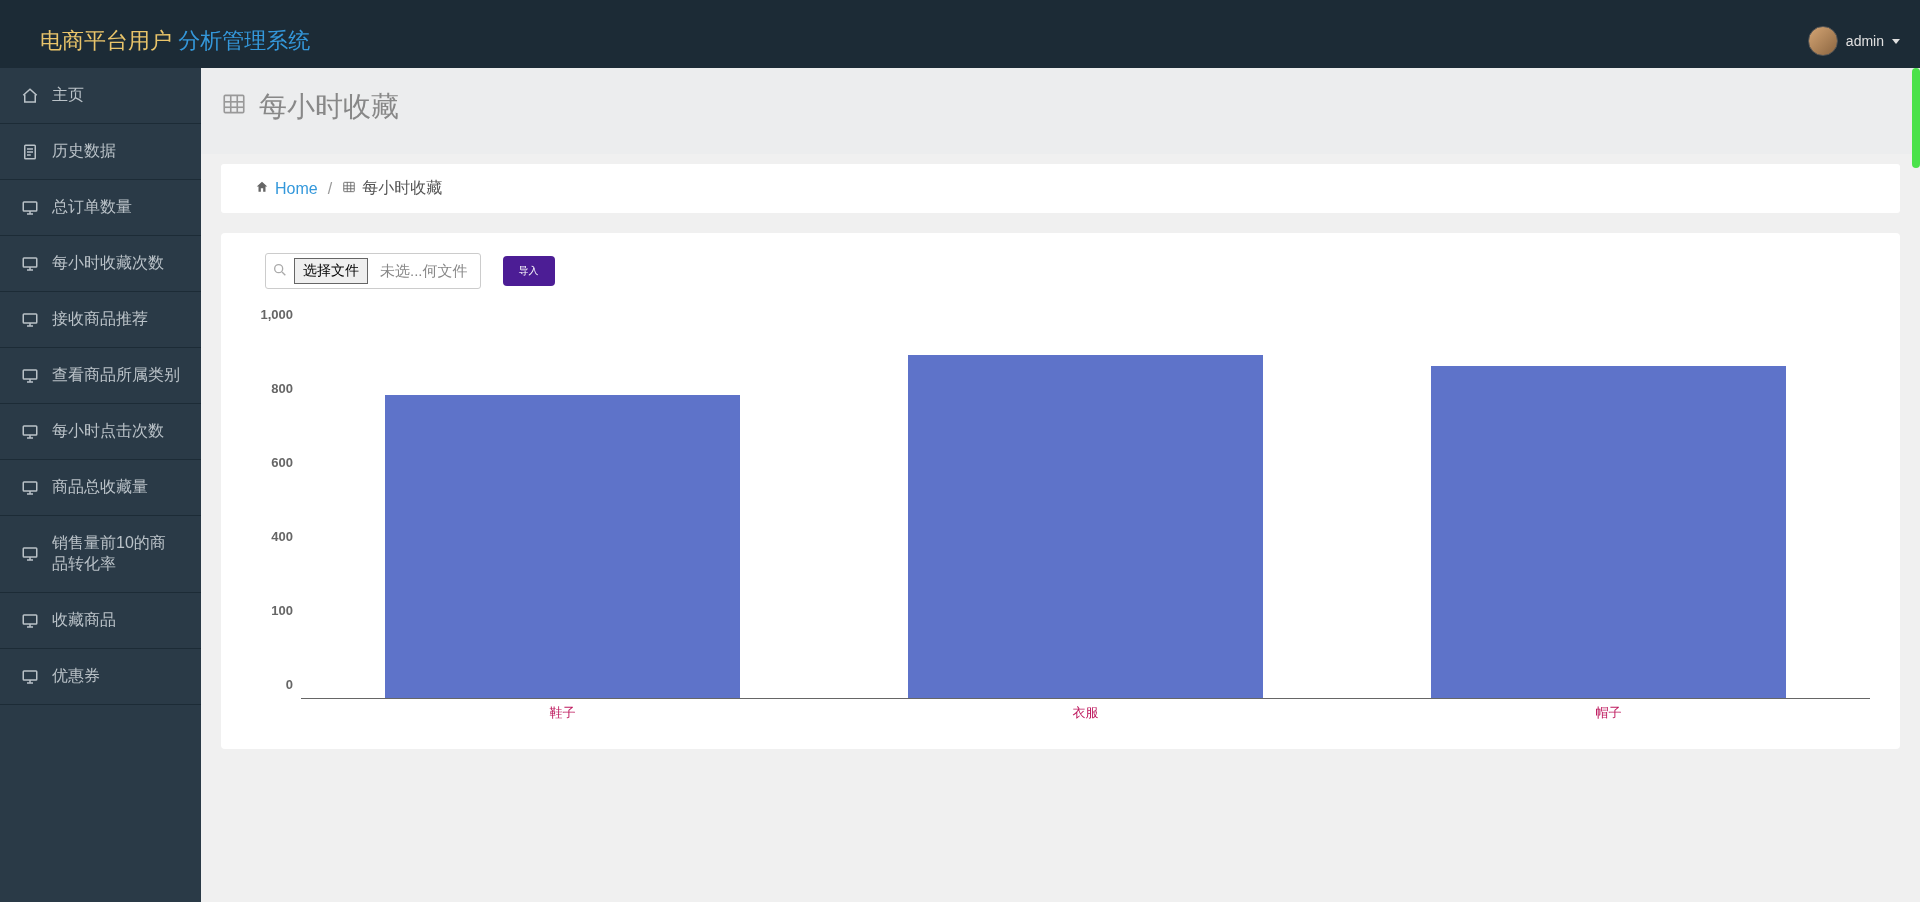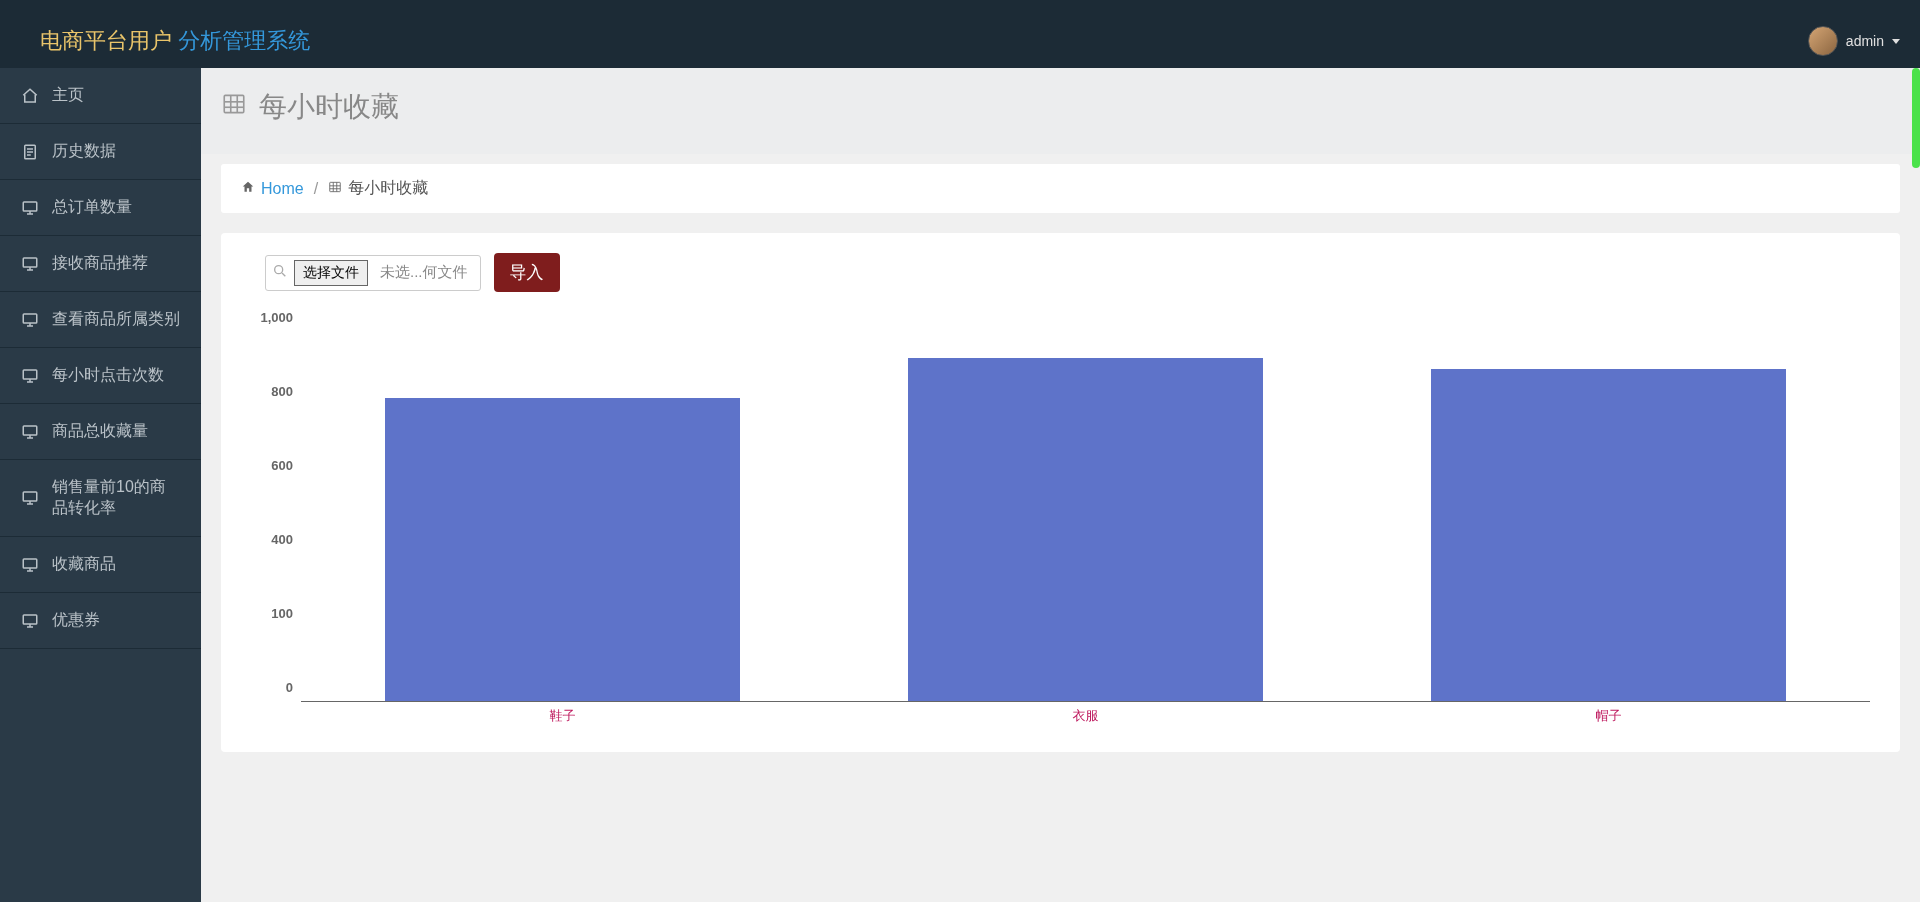--- a/index.html
+++ b/index.html
@@ -64,64 +64,64 @@
   font-weight: 400;
   color: #888;
   display: flex;
   align-items: center;
   gap: 12px;
 }
 .page-header .th-icon svg { width: 26px; height: 26px; stroke: #999; fill: none; stroke-width: 1.5; }
 
 .breadcrumb {
   background: #fff;
-  padding: 14px 20px;
+  padding: 14px 34px;
   display: flex;
   align-items: center;
   gap: 6px;
   font-size: 16px;
   margin: 10px 20px 0 20px;
   border-radius: 3px;
 }
 .breadcrumb a { color: #3498db; text-decoration: none; }
 .breadcrumb .sep { color: #999; margin: 0 4px; }
 .breadcrumb .bc-icon svg { width: 14px; height: 14px; fill: #666; }
 .breadcrumb .bc-th svg { width: 14px; height: 14px; stroke: #666; fill: none; stroke-width: 1.5; }
 .breadcrumb .current { color: #555; }
 
 .panel {
   background: #fff;
   margin: 20px;
   border-radius: 4px;
   padding: 20px;
 }
-.toolbar { display: flex; align-items: center; gap: 13px; padding-left: 24px; }
+.toolbar { display: flex; align-items: center; gap: 22px; padding-left: 24px; }
 .searchbox {
   display: flex; align-items: center;
   border: 1px solid #ccc;
   border-radius: 3px;
   padding: 4px 6px;
   gap: 6px;
 }
 .searchbox .mag svg { width: 16px; height: 16px; fill: none; stroke: #aaa; stroke-width: 2; }
 .file-btn {
   border: 1px solid #666;
   background: #efefef;
   padding: 3px 8px;
   font-size: 14px;
   cursor: pointer;
 }
 .file-status { color: #888; font-size: 15px; padding: 0 6px; }
 .import-btn {
-  background: #7f1d1d;
+  background: #4c1d95;
   color: #fff;
   border: none;
   border-radius: 4px;
   padding: 8px 16px;
-  font-size: 17px;
+  font-size: 10px;
   cursor: pointer;
 }
 
 
 .chart-wrap { margin-top: 40px; position: relative; }
 .chart { position: relative; height: 400px; }
 .y-axis {
   position: absolute; left: 0; top: 0; bottom: 30px; width: 60px;
 }
 .y-tick {
@@ -210,20 +210,32 @@
       <li>
         <a href="#">
           <span class="icon">
             <svg viewBox="0 0 24 24">
               <rect x="3" y="4" width="18" height="12" rx="1"></rect>
               <line x1="8" y1="20" x2="16" y2="20"></line>
               <line x1="12" y1="16" x2="12" y2="20"></line>
             </svg>
           </span>
           <span>总订单数量</span>
+        </a>
+      </li>
+      <li>
+        <a href="#">
+          <span class="icon">
+            <svg viewBox="0 0 24 24">
+              <rect x="3" y="4" width="18" height="12" rx="1"></rect>
+              <line x1="8" y1="20" x2="16" y2="20"></line>
+              <line x1="12" y1="16" x2="12" y2="20"></line>
+            </svg>
+          </span>
+          <span>每小时收藏次数</span>
         </a>
       </li>
       <li>
         <a href="#">
           <span class="icon">
             <svg viewBox="0 0 24 24">
               <rect x="3" y="4" width="18" height="12" rx="1"></rect>
               <line x1="8" y1="20" x2="16" y2="20"></line>
               <line x1="12" y1="16" x2="12" y2="20"></line>
             </svg>

